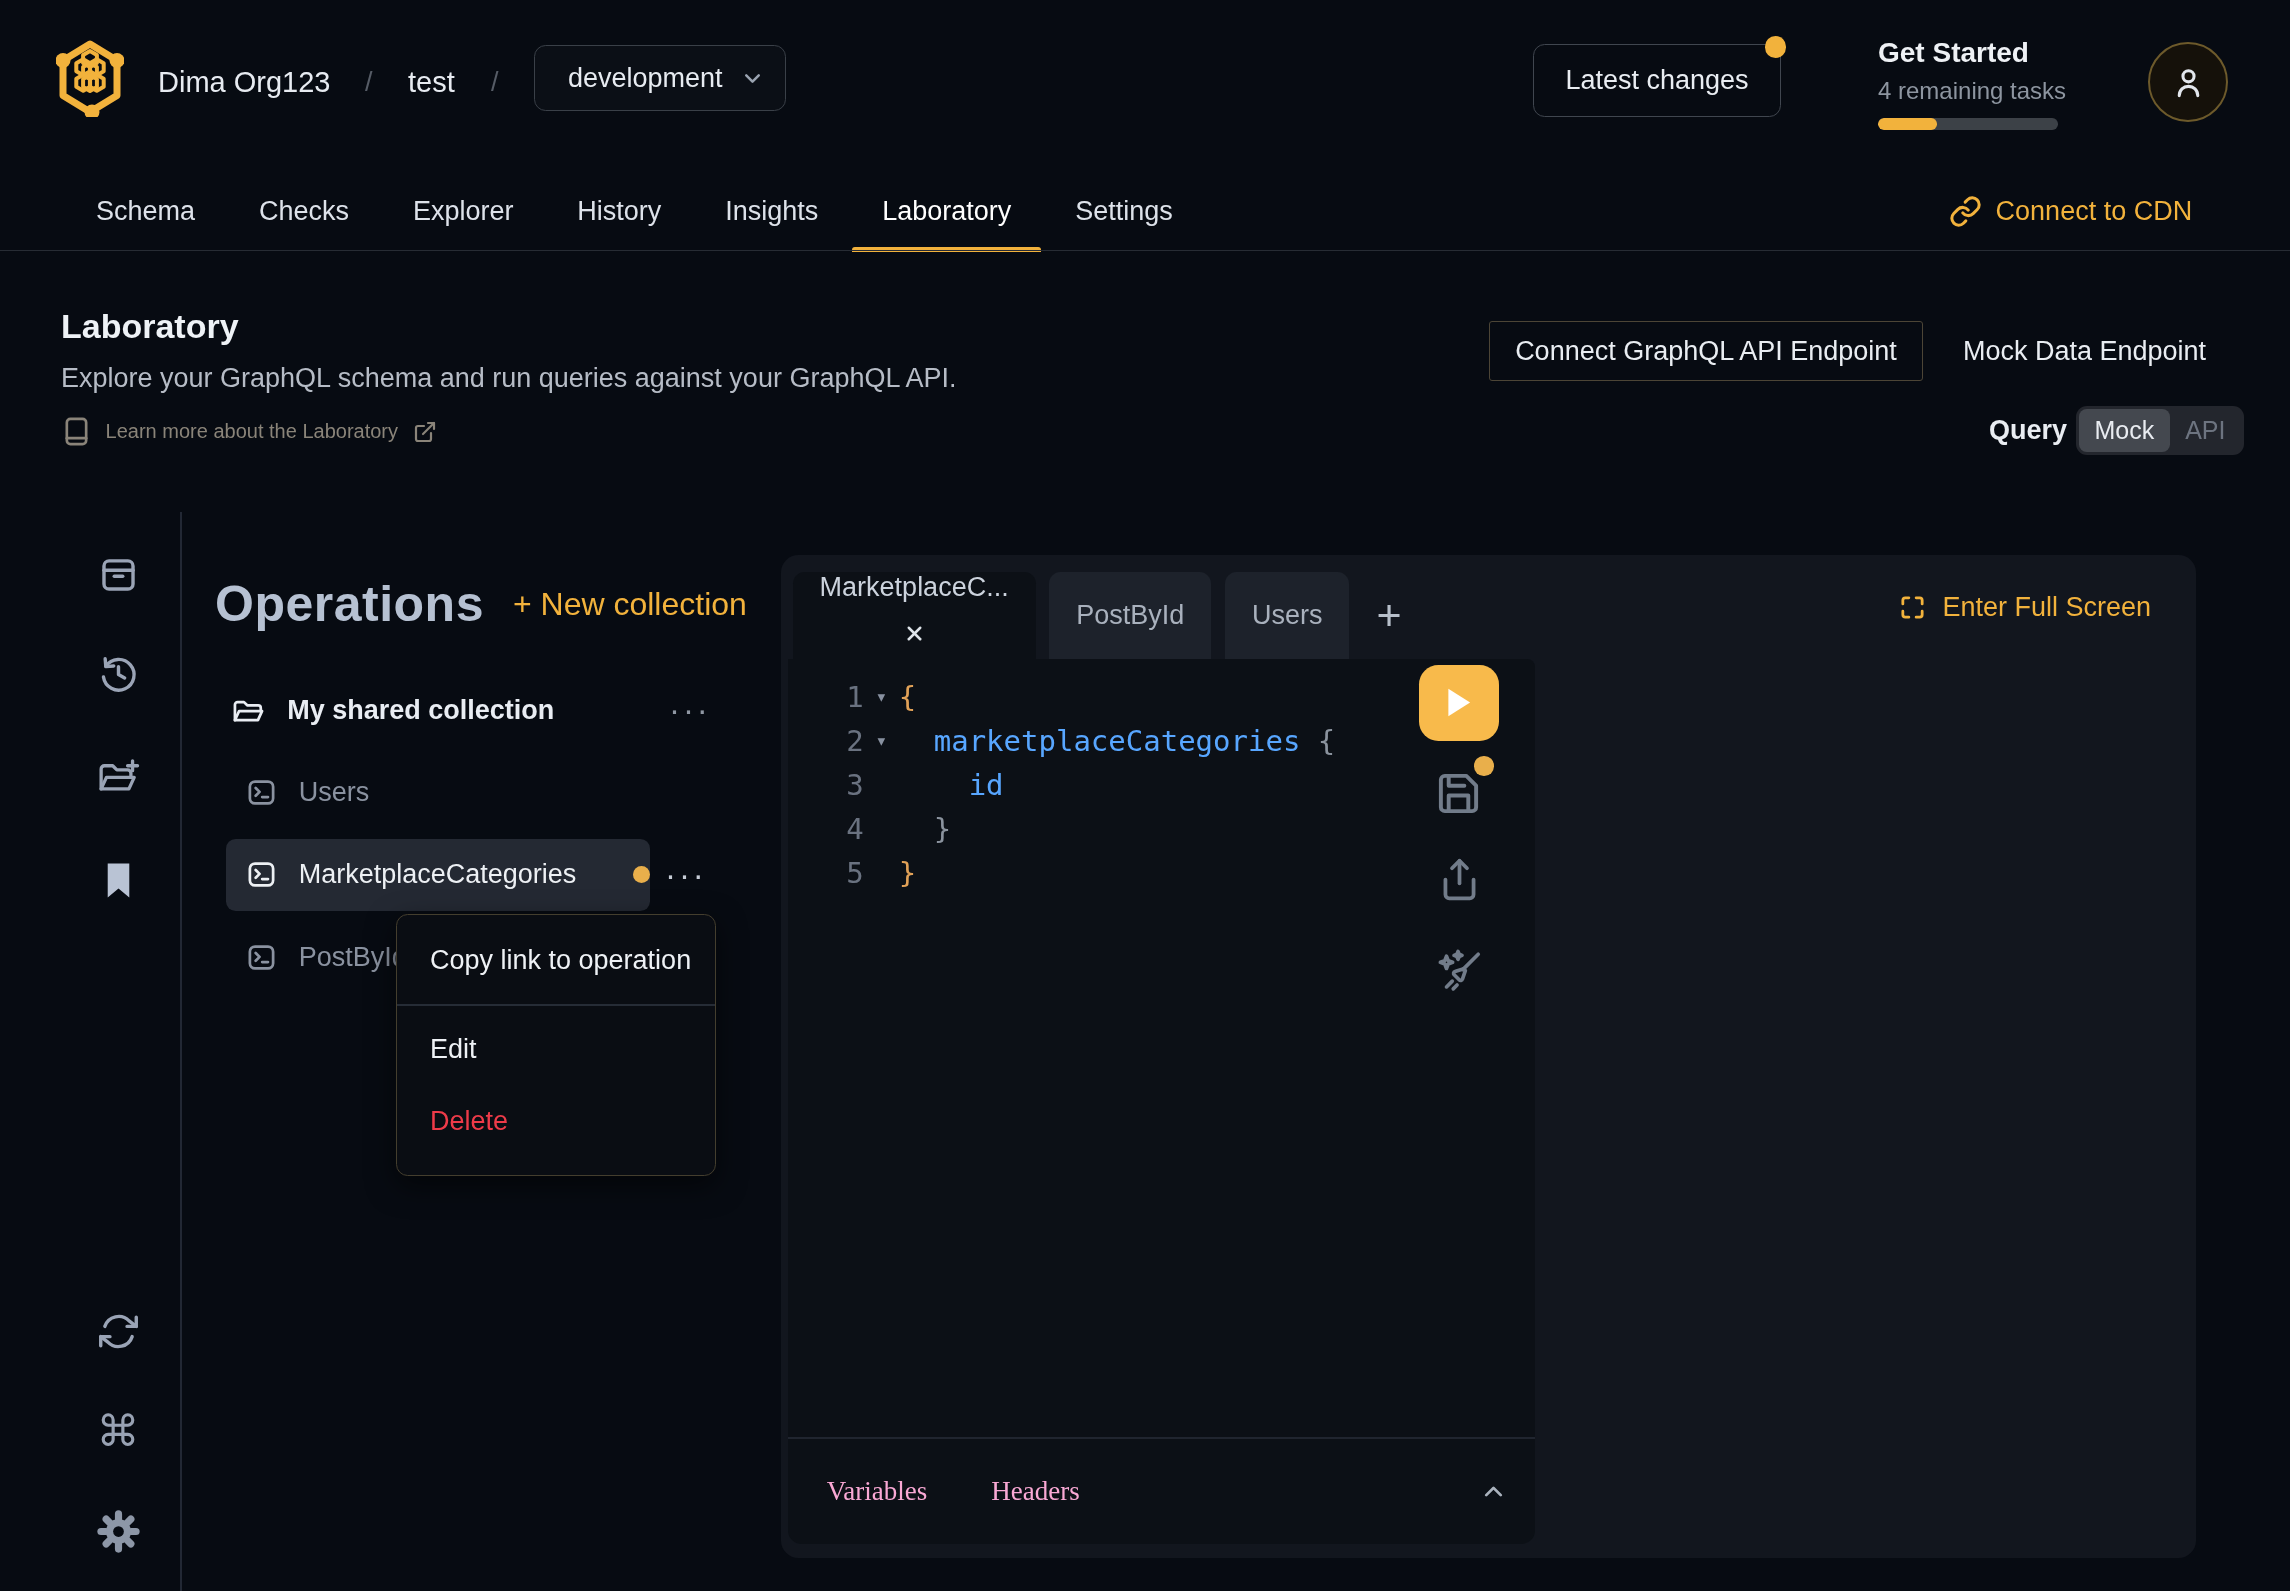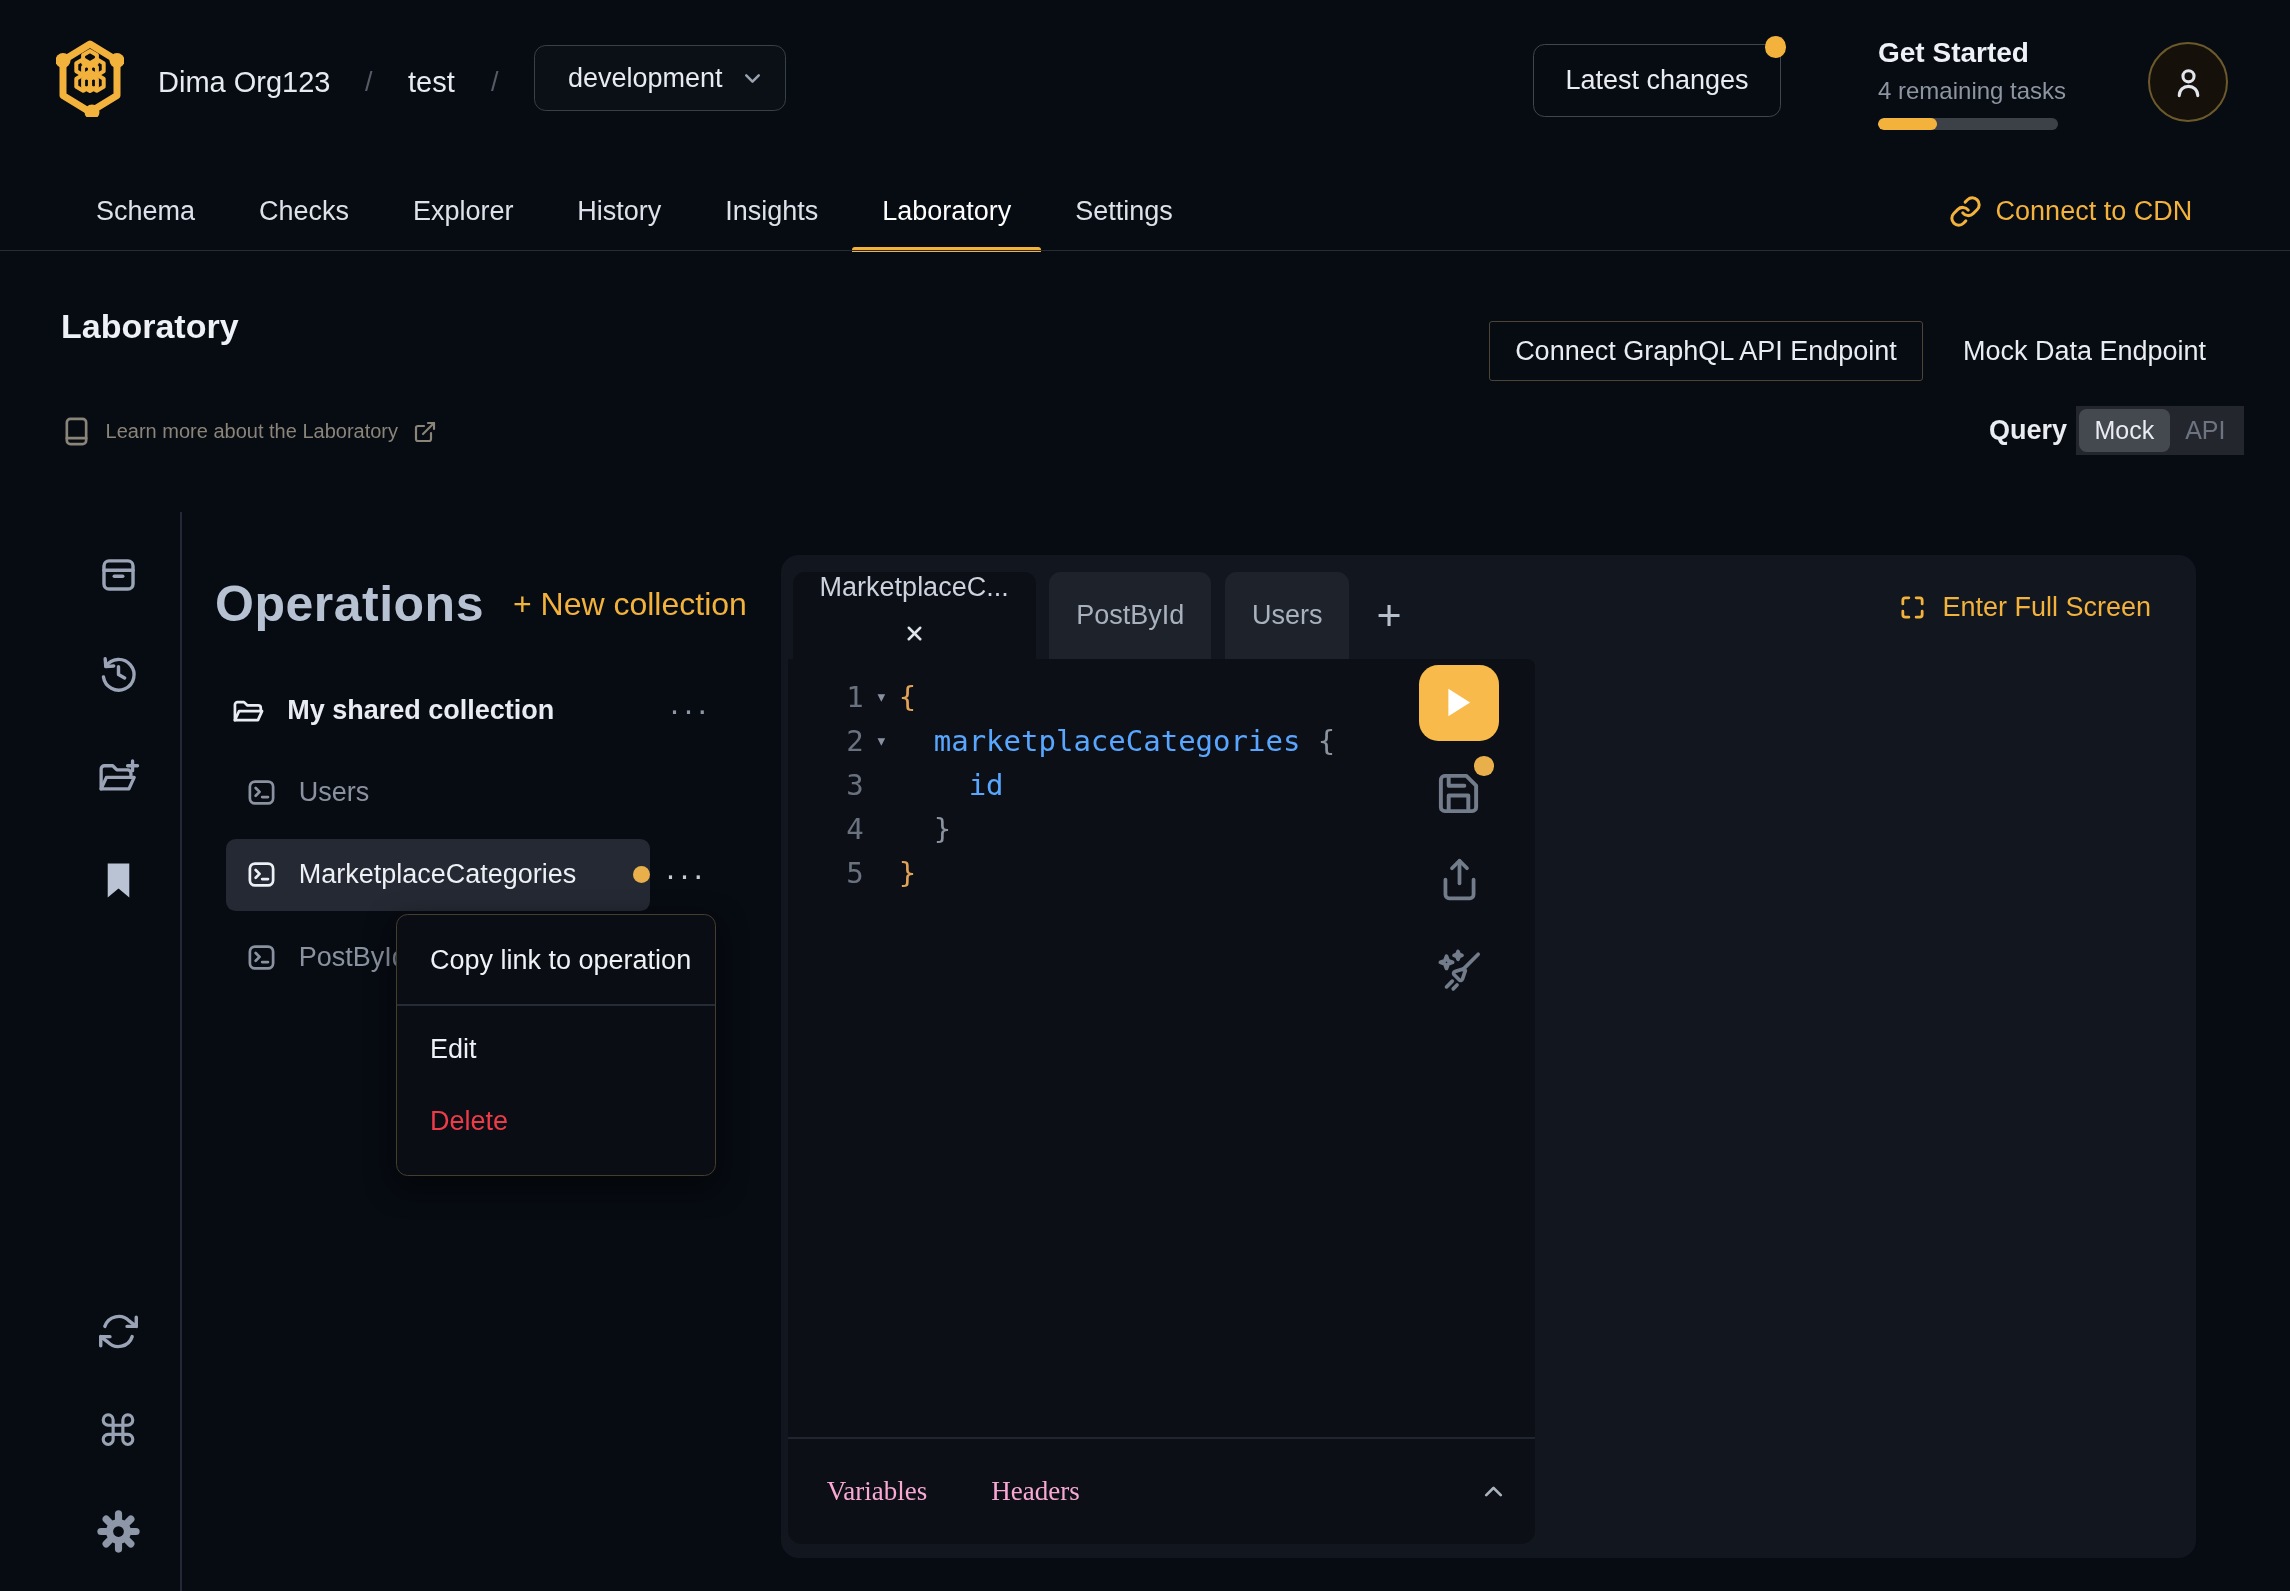--- a/index.html
+++ b/index.html
@@ -43,21 +43,21 @@
   
   #page-title { left:61px; top:307px; font-size:34px; font-weight:700; color:#eef2f6; position:absolute; }
   #page-desc { left:61px; top:363px; font-size:27px; color:#b6bcc6; position:absolute; }
   #learnmore { left:62px; top:415px; display:flex; align-items:center; gap:14.6px; color:#8a8479; font-size:20px; position:absolute; cursor:pointer; }
   #connect-endpoint-btn { left:1489px; top:321px; width:434px; height:60px; border:1.5px solid #4c4536; border-radius:3px;
        display:flex; align-items:center; justify-content:center; font-size:27px; position:absolute; cursor:pointer; }
   #mock-endpoint-btn { left:1962px; top:321px; width:245px; height:60px; display:flex; align-items:center; justify-content:center;
        font-size:27px; position:absolute; cursor:pointer; }
   #query-row { left:1989px; top:406px; position:absolute; display:flex; align-items:center; gap:9px; }
   #query-label { font-size:27px; font-weight:700; }
-  #query-toggle { display:flex; background:#23262d; border-radius:0; padding:2.9px; height:49px; }
+  #query-toggle { display:flex; background:#23262d; border-radius:11px; padding:2.9px; height:49px; }
   .seg { padding:0 15.5px; display:flex; align-items:center; border-radius:7.8px; font-size:25px; color:#6d7480; cursor:pointer; }
   .seg.active { background:#44484f; color:#e9ecf1; }
 
   
   .rail-btn { position:absolute; left:91px; width:54px; height:54px; display:flex; align-items:center; justify-content:center; cursor:pointer; }
   #rail-divider { position:absolute; left:180px; top:512px; width:1.5px; height:1079px; background:#222834; }
   #cmd-glyph { font-size:43px; color:#98a2b3; font-family:"DejaVu Sans",sans-serif; }
 
   
   #ops-head { position:absolute; left:215px; top:571px; height:66px; display:flex; align-items:center; }
@@ -185,20 +185,21 @@
       <svg width="33" height="33" viewBox="0 0 24 24" fill="none" stroke="#f2b23c" stroke-width="2.2" stroke-linecap="round" stroke-linejoin="round">
         <path d="M10 13a5 5 0 0 0 7.54.54l3-3a5 5 0 0 0-7.07-7.07l-1.72 1.71"></path>
         <path d="M14 11a5 5 0 0 0-7.54-.54l-3 3a5 5 0 0 0 7.07 7.07l1.71-1.71"></path>
       </svg>
       <span>Connect to CDN</span>
     </div>
     <div id="nav-border"></div>
   </nav>
 
   <h1 id="page-title">Laboratory</h1>
+  <p id="page-desc">Explore your GraphQL schema and run queries against your GraphQL API.</p>
   <div id="learnmore">
     <svg width="29" height="33" viewBox="0 0 24 26" fill="none" stroke="#8a8479" stroke-width="2.2" stroke-linecap="round">
       <rect x="4" y="2.5" width="16" height="21" rx="3"></rect>
         <path d="M4 18.5h16"></path>
     </svg>
     <span>Learn more about the Laboratory</span>
     <svg width="24" height="24" viewBox="0 0 24 24" fill="none" stroke="#8a8479" stroke-width="2.2" stroke-linecap="round" stroke-linejoin="round">
       <path d="M18 13v6a2 2 0 0 1-2 2H5a2 2 0 0 1-2-2V8a2 2 0 0 1 2-2h6"></path>
         <polyline points="15 3 21 3 21 9"></polyline>
         <line x1="10" y1="14" x2="21" y2="3"></line>

